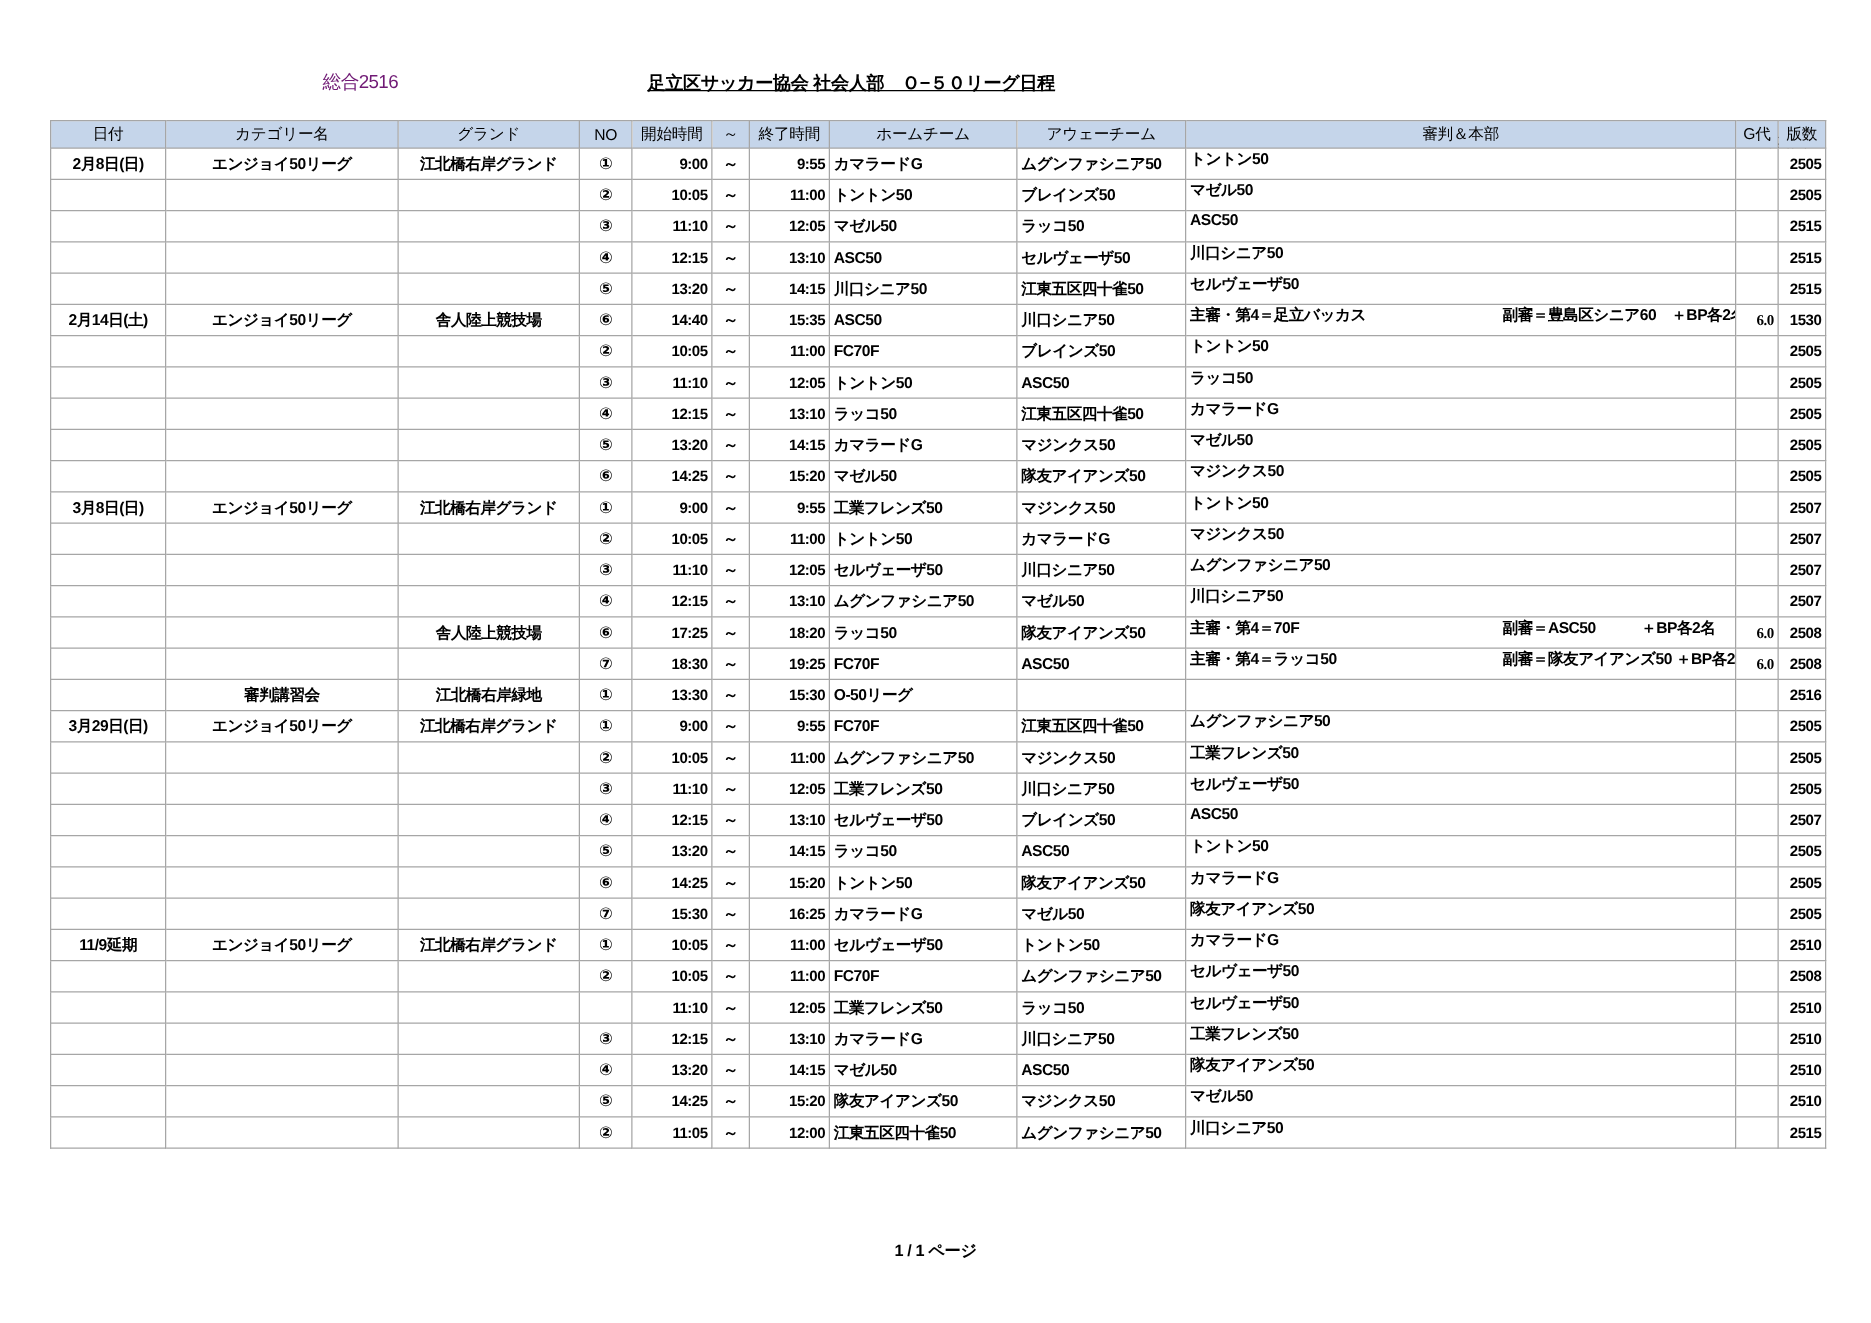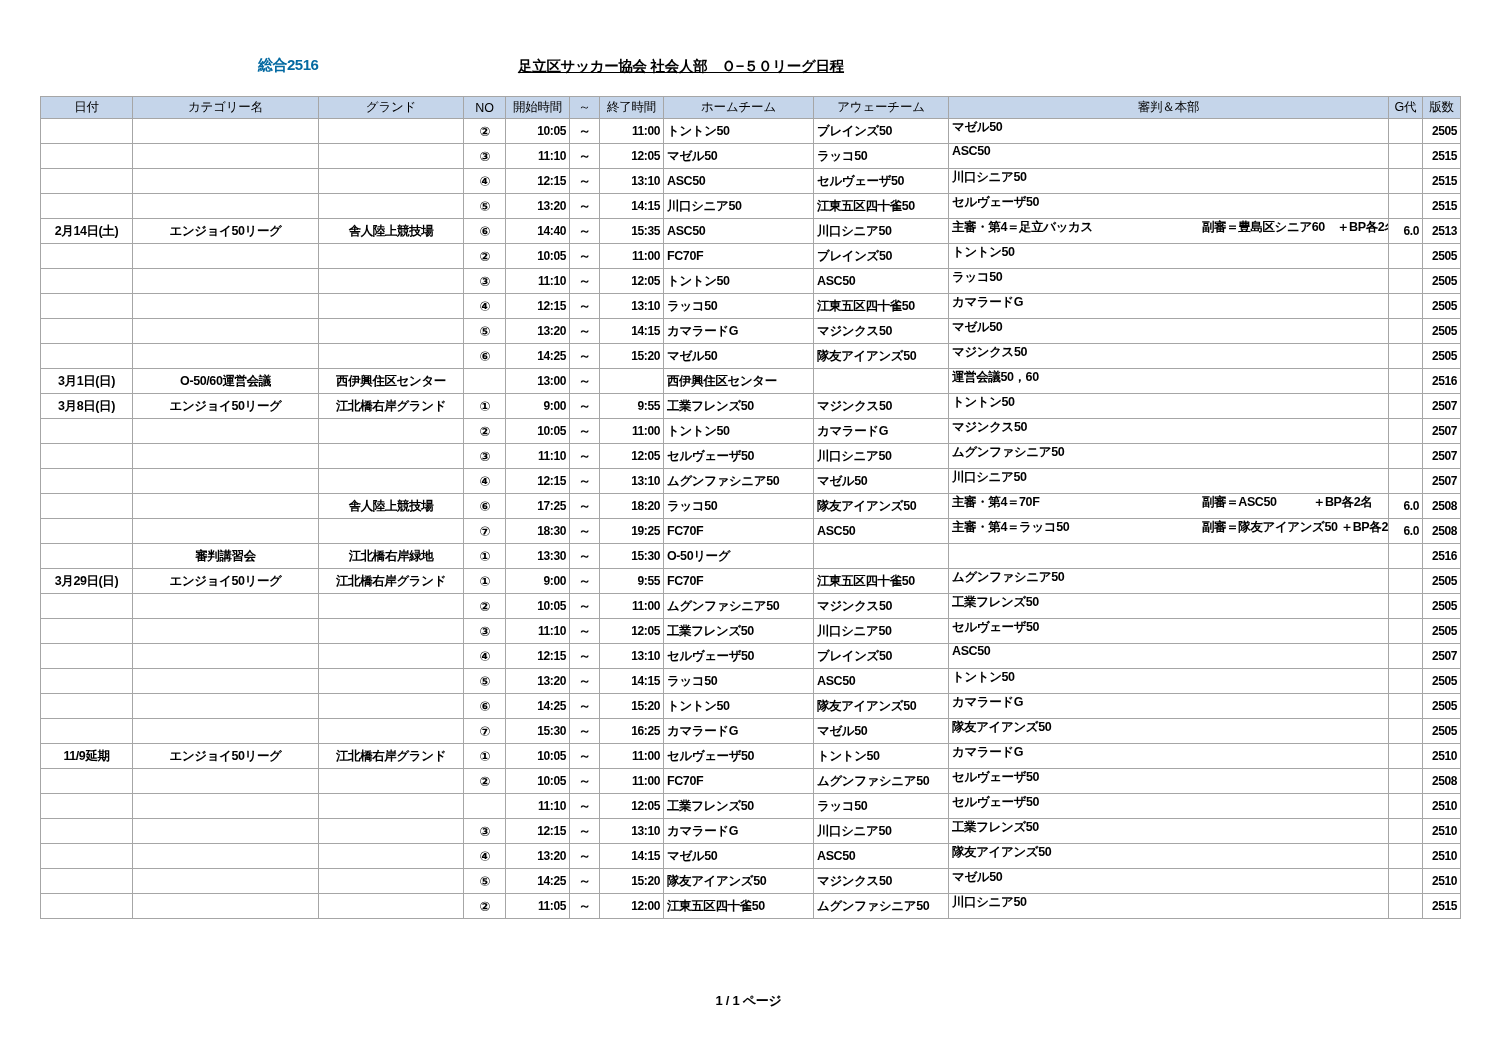--- a/index.html
+++ b/index.html
@@ -26,22 +26,22 @@
     position: absolute;
     top: 56px;
     left: 0;
     width: 1497px;
     height: 24px;
   }
   .doc-code {
     position: absolute;
     left: 258px;
     top: 0;
-    color: #0369a1;
-    font-weight: bold;
+    color: #701a75;
+    font-weight: normal;
     font-size: 15px;
     letter-spacing: -0.5px;
   }
   .doc-title {
     position: absolute;
     left: 518px;
     top: 1px;
     font-weight: bold;
     font-size: 14.5px;
     text-decoration: underline;
@@ -96,21 +96,21 @@
   col.c-ref    { width: 440px; }
   col.c-gdai   { width: 34px; }
   col.c-ver    { width: 38px; }
 
   td.date, td.cat, td.ground { text-align: center; }
   td.no { text-align: center; font-size: 13px; }
   td.start, td.end { text-align: right; padding-right: 5px; font-size: 12px; }
   td.tilde { text-align: center; }
   td.home, td.away { text-align: left; padding-left: 6px; }
   td.ref { text-align: left; padding-left: 6px; position: relative; }
-  td.gdai { text-align: right; padding-right: 4px; font-size: 12px; }
+  td.gdai { text-align: right; padding-right: 4px; font-size: 12px; font-family: Liberation Serif, serif; }
   td.ver { text-align: right; padding-right: 4px; font-size: 12px; }
 
   .ref-wrap { display: block; position: relative; height: 100%; }
   .ref-main { display: inline-block; }
   .ref-sub  { position: absolute; left: 250px; top: 0; white-space: nowrap; }
 
   tr.section-top td.date,
   tr.section-top td.cat,
   tr.section-top td.ground { border-top: 1px solid #808080; }
 
@@ -161,20 +161,36 @@
         <th>～</th>
         <th>終了時間</th>
         <th>ホームチーム</th>
         <th>アウェーチーム</th>
         <th>審判＆本部</th>
         <th>G代</th>
         <th>版数</th>
       </tr>
     </thead>
     <tbody id="sched-body">
+        <tr class="section-top">
+          <td class="date">2月8日(日)</td>
+          <td class="cat">エンジョイ50リーグ</td>
+          <td class="ground">江北橋右岸グランド</td>
+          <td class="no">①</td>
+          <td class="start">9:00</td>
+          <td class="tilde">～</td>
+          <td class="end">9:55</td>
+          <td class="home">カマラードG</td>
+          <td class="away">ムグンファシニア50</td>
+          <td class="ref">
+            <span class="ref-wrap"><span class="ref-main">トントン50</span><span class="ref-sub"></span></span>
+          </td>
+          <td class="gdai"></td>
+          <td class="ver">2505</td>
+        </tr>
         <tr>
           <td class="date"></td>
           <td class="cat"></td>
           <td class="ground"></td>
           <td class="no">②</td>
           <td class="start">10:05</td>
           <td class="tilde">～</td>
           <td class="end">11:00</td>
           <td class="home">トントン50</td>
           <td class="away">ブレインズ50</td>
@@ -239,21 +255,21 @@
           <td class="no">⑥</td>
           <td class="start">14:40</td>
           <td class="tilde">～</td>
           <td class="end">15:35</td>
           <td class="home">ASC50</td>
           <td class="away">川口シニア50</td>
           <td class="ref">
             <span class="ref-wrap"><span class="ref-main">主審・第4＝足立バッカス</span><span class="ref-sub">副審＝豊島区シニア60　＋BP各2名</span></span>
           </td>
           <td class="gdai">6.0</td>
-          <td class="ver">2513</td>
+          <td class="ver">1530</td>
         </tr>
         <tr>
           <td class="date"></td>
           <td class="cat"></td>
           <td class="ground"></td>
           <td class="no">②</td>
           <td class="start">10:05</td>
           <td class="tilde">～</td>
           <td class="end">11:00</td>
           <td class="home">FC70F</td>
@@ -320,36 +336,20 @@
           <td class="start">14:25</td>
           <td class="tilde">～</td>
           <td class="end">15:20</td>
           <td class="home">マゼル50</td>
           <td class="away">隊友アイアンズ50</td>
           <td class="ref">
             <span class="ref-wrap"><span class="ref-main">マジンクス50</span><span class="ref-sub"></span></span>
           </td>
           <td class="gdai"></td>
           <td class="ver">2505</td>
-        </tr>
-        <tr class="section-top">
-          <td class="date">3月1日(日)</td>
-          <td class="cat">O-50/60運営会議</td>
-          <td class="ground">西伊興住区センター</td>
-          <td class="no"></td>
-          <td class="start">13:00</td>
-          <td class="tilde">～</td>
-          <td class="end"></td>
-          <td class="home">西伊興住区センター</td>
-          <td class="away"></td>
-          <td class="ref">
-            <span class="ref-wrap"><span class="ref-main">運営会議50，60</span><span class="ref-sub"></span></span>
-          </td>
-          <td class="gdai"></td>
-          <td class="ver">2516</td>
         </tr>
         <tr class="section-top">
           <td class="date">3月8日(日)</td>
           <td class="cat">エンジョイ50リーグ</td>
           <td class="ground">江北橋右岸グランド</td>
           <td class="no">①</td>
           <td class="start">9:00</td>
           <td class="tilde">～</td>
           <td class="end">9:55</td>
           <td class="home">工業フレンズ50</td>

